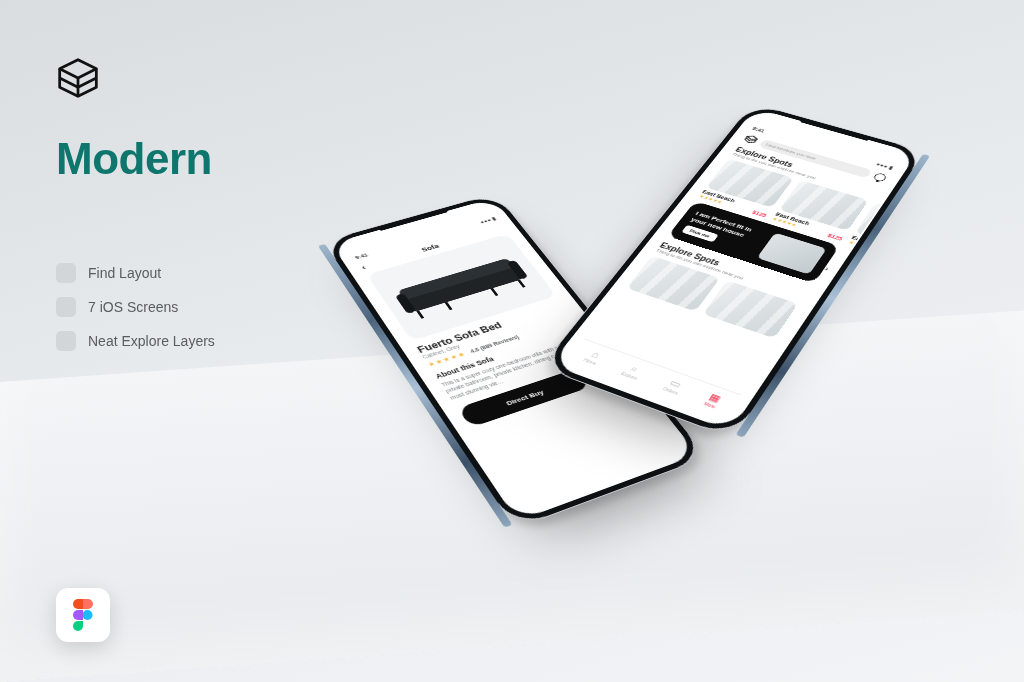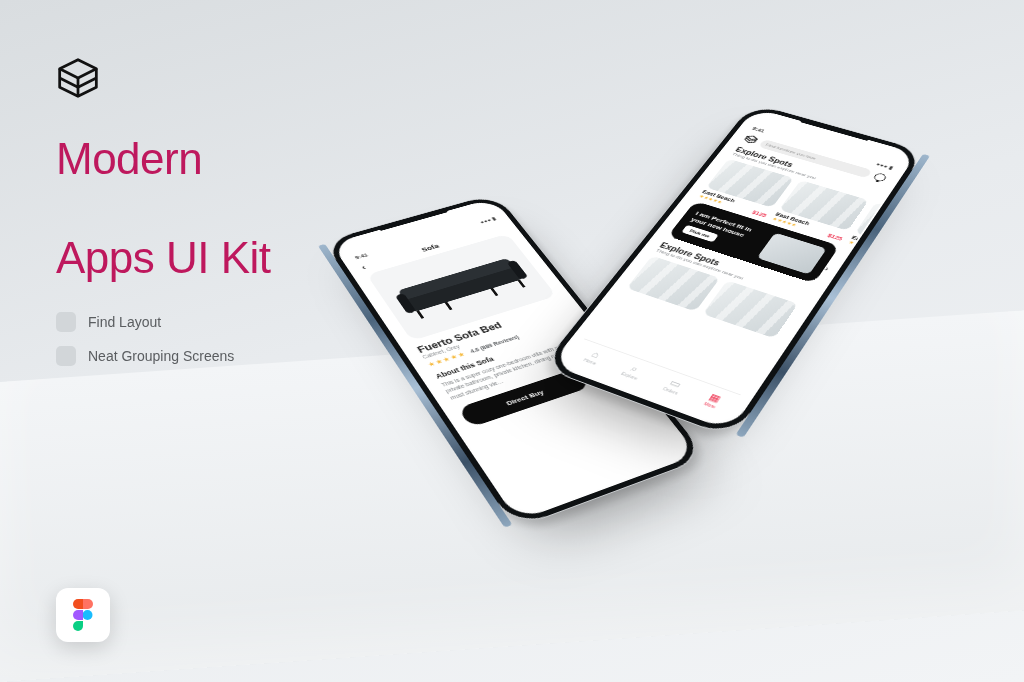--- a/index.html
+++ b/index.html
@@ -23,25 +23,25 @@
   .copy {
     position: absolute;
     left: 56px; top: 56px;
     width: 360px;
   }
   .logo {
     width: 44px; height: 44px;
     margin-bottom: 34px;
   }
   .headline {
-    font-weight: 400;
+    font-weight: 700;
     font-size: 44px;
     line-height: 1.12;
     letter-spacing: -0.5px;
-    color: #be185d;
+    color: #0f766e;
     margin-bottom: 30px;
   }
   .feat {
     display: flex; align-items: center;
     margin-bottom: 14px;
     color: #5a5d60;
     font-size: 14px;
   }
   .feat .box {
     width: 20px; height: 20px; border-radius: 5px;
@@ -162,29 +162,32 @@
     <svg viewBox="0 0 48 48" fill="none" stroke="#111" stroke-width="3" stroke-linejoin="round">
       <polygon points="24,4 44,14 24,24 4,14"></polygon>
       <polyline points="4,14 4,34 24,44 44,34 44,14"></polyline>
       <polyline points="4,24 24,34 44,24"></polyline>
       <line x1="24" y1="24" x2="24" y2="44"></line>
     </svg>
   </div>
   <h1 class="headline">
     <span>Modern</span><br>
     <br>
-    <span>Apps UI Kit</span>
   </h1>
   <div class="feat">
     <div class="box"></div>
     <span>Find Layout</span>
   </div>
   <div class="feat">
     <div class="box"></div>
-    <span>Neat Grouping Screens</span>
+    <span>7 iOS Screens</span>
+  </div>
+  <div class="feat">
+    <div class="box"></div>
+    <span>Neat Explore Layers</span>
   </div>
 </div>
 
 <div class="figma-badge">
   <svg width="22" height="32" viewBox="0 0 22 32">
     <circle cx="15.5" cy="16" r="5" fill="#1abcfe"></circle>
     <path d="M6 0h5v10H6a5 5 0 1 1 0-10z" fill="#f24e1e"></path>
     <path d="M11 0h5a5 5 0 1 1 0 10h-5z" fill="#ff7262"></path>
     <path d="M6 11h5v10H6a5 5 0 1 1 0-10z" fill="#a259ff"></path>
     <path d="M6 22h5v5a5 5 0 1 1-5-5z" fill="#0acf83"></path>

